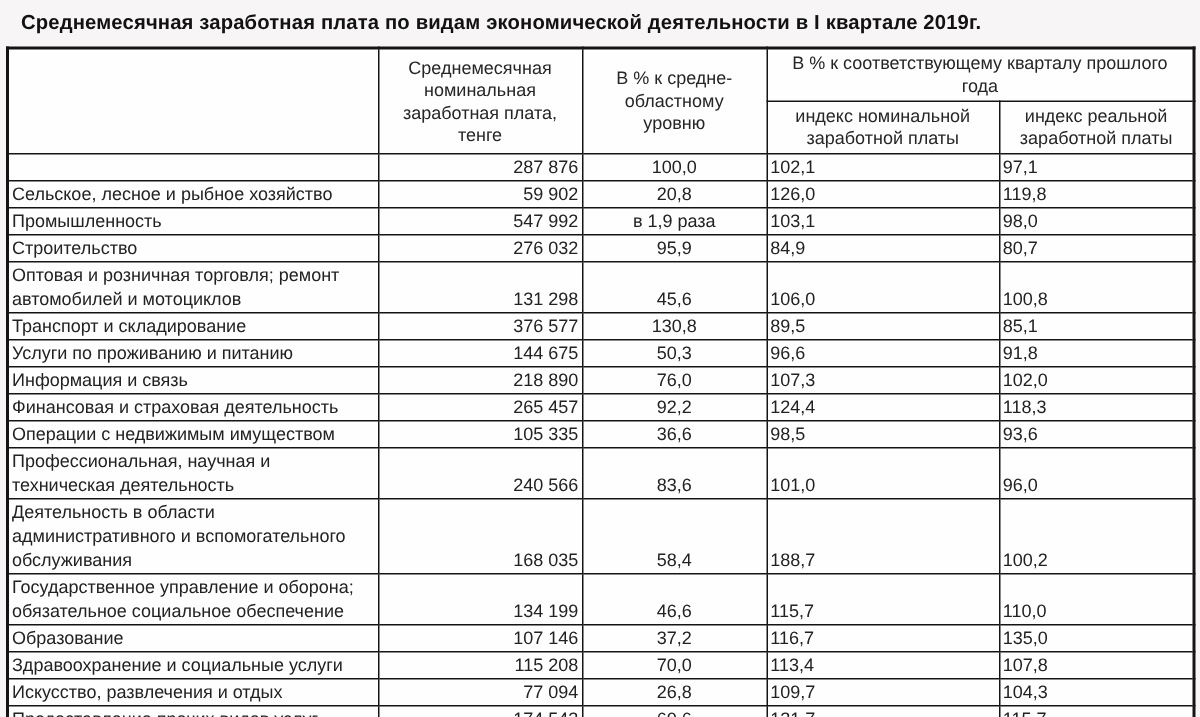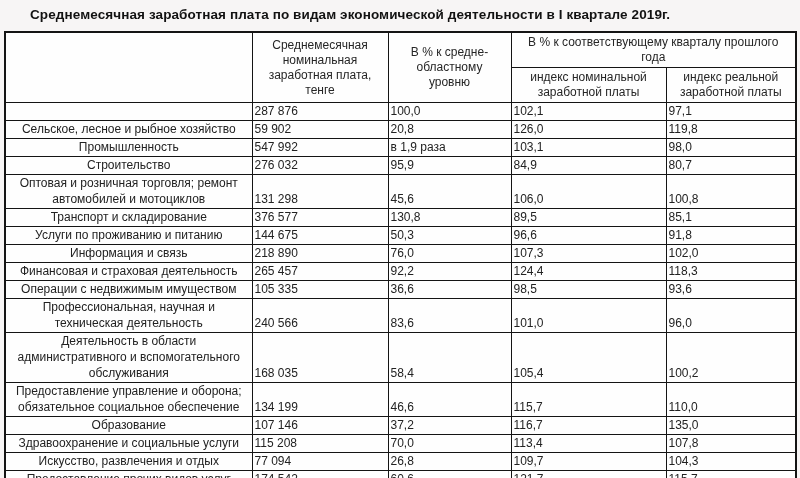--- a/index.html
+++ b/index.html
@@ -13,21 +13,21 @@
     width: 800px;
     height: 478px;
     overflow: hidden;
     background: #f7f5f5;
     box-sizing: border-box;
   }
   .title {
     font-size: 13.5px;
     font-weight: bold;
     color: #121212;
-    padding: 7px 8px 9px 30px;
+    padding: 7px 8px 9px 14px;
     letter-spacing: 0.1px;
     white-space: nowrap;
   }
   table.stats {
     border-collapse: collapse;
     table-layout: fixed;
     margin-left: 4px;
     width: 791px;
     background: #fefefe;
     border: 2px solid #141414;
@@ -47,23 +47,23 @@
   }
   table.stats thead th.group-head {
     height: 26px;
   }
   table.stats tbody td {
     line-height: 16px;
     vertical-align: bottom;
     padding: 0 2px 1px 2px;
     color: #222;
   }
-  td.c-label   { text-align: center;  padding-left: 4px;  padding-right: 3px; }
-  td.c-wage    { padding-right: 13px; }
-  td.c-pct     { text-align: left; padding-right: 8px; }
+  td.c-label   { text-align: left;  padding-left: 4px;  padding-right: 3px; }
+  td.c-wage    { text-align: right; padding-right: 13px; }
+  td.c-pct     { text-align: center; padding-right: 8px; }
   td.c-nomidx  { text-align: left; padding-right: 13px; }
   td.c-realidx { padding-right: 4px; }
 </style>
 </head>
 <body>
 
 <div class="page">
   <div class="title">Среднемесячная заработная плата по видам экономической деятельности в I квартале 2019г.</div>
 
   <table class="stats">
@@ -161,25 +161,25 @@
           <td class="c-label">Профессиональная, научная и техническая деятельность</td>
           <td class="c-wage">240 566</td>
           <td class="c-pct">83,6</td>
           <td class="c-nomidx">101,0</td>
           <td class="c-realidx">96,0</td>
         </tr>
         <tr>
           <td class="c-label">Деятельность в области административного и вспомогательного обслуживания</td>
           <td class="c-wage">168 035</td>
           <td class="c-pct">58,4</td>
-          <td class="c-nomidx">105,4</td>
+          <td class="c-nomidx">188,7</td>
           <td class="c-realidx">100,2</td>
         </tr>
         <tr>
-          <td class="c-label">Предоставление управление и оборона; обязательное социальное обеспечение</td>
+          <td class="c-label">Государственное управление и оборона; обязательное социальное обеспечение</td>
           <td class="c-wage">134 199</td>
           <td class="c-pct">46,6</td>
           <td class="c-nomidx">115,7</td>
           <td class="c-realidx">110,0</td>
         </tr>
         <tr>
           <td class="c-label">Образование</td>
           <td class="c-wage">107 146</td>
           <td class="c-pct">37,2</td>
           <td class="c-nomidx">116,7</td>

